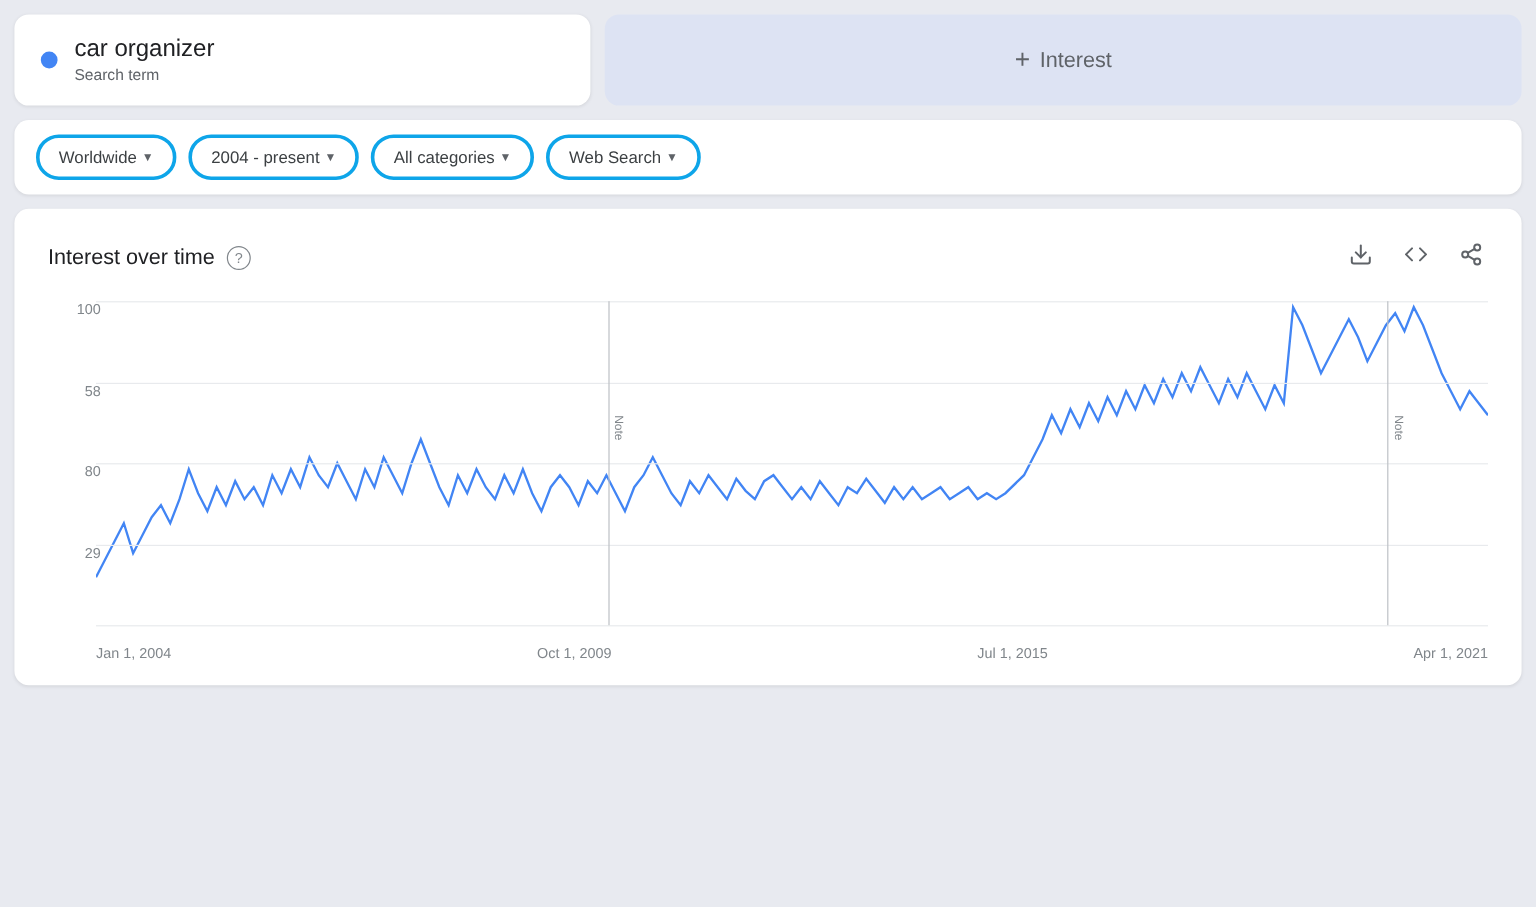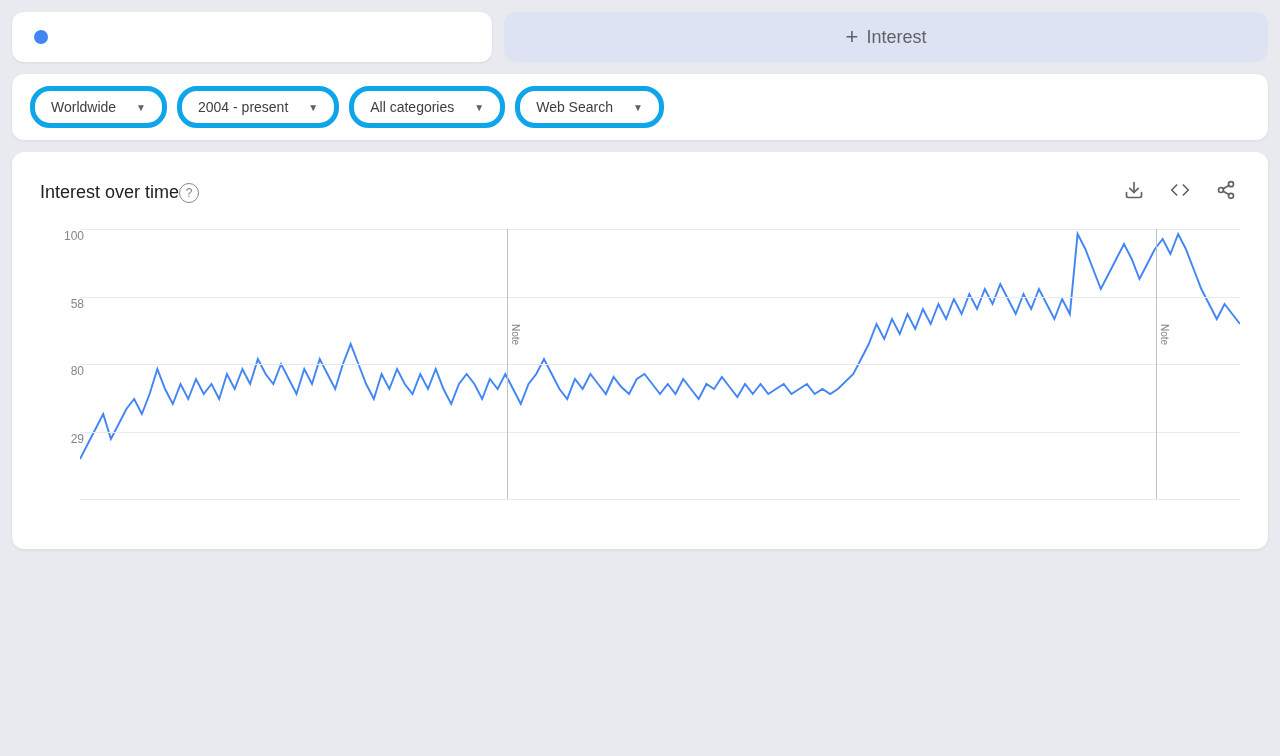--- a/index.html
+++ b/index.html
@@ -71,30 +71,30 @@
       border-radius: 12px;
       padding: 12px 18px;
       display: flex;
       gap: 10px;
       margin-bottom: 12px;
       align-items: center;
       box-shadow: 0 1px 3px rgba(0,0,0,0.08);
     }
 
     .filter-btn {
-      border: 5px solid #0ea5e9;
+      border: 3px solid #0ea5e9;
       border-radius: 20px;
       padding: 8px 16px;
       background: #fff;
       font-size: 14px;
       color: #3c4043;
       cursor: pointer;
       display: flex;
       align-items: center;
-      gap: 20px;
+      gap: 4px;
     }
 
     .chevron {
       font-size: 10px;
       color: #5f6368;
     }
 
     .chart-card {
       background: #fff;
       border-radius: 12px;
@@ -105,20 +105,21 @@
     .chart-header {
       display: flex;
       justify-content: space-between;
       align-items: center;
       margin-bottom: 20px;
     }
 
     .chart-title-area {
       display: flex;
       align-items: center;
+      gap: 10px;
     }
 
     .chart-title {
       font-size: 18px;
       color: #202124;
       font-weight: 400;
     }
 
     .help-icon {
       width: 20px;
@@ -227,20 +228,24 @@
       writing-mode: vertical-rl;
       text-orientation: mixed;
     }
   </style>
 </head>
 <body>
 
 <div class="top-row">
   <div class="search-term-card">
     <div class="blue-dot"></div>
+    <div class="search-term-text">
+      <div class="term-name">car organizer</div>
+      <div class="term-label">Search term</div>
+    </div>
   </div>
   <div class="compare-card">
     <span class="compare-plus">+</span>
     <span>Interest</span>
   </div>
 </div>
 
 <div class="filters-row">
   <button class="filter-btn">
     <span>Worldwide</span>
@@ -470,14 +475,20 @@
             1160,60
             1168,75
             1176,90
             1184,75
             1192,85
             1200,95
           "></polyline>
       </svg>
     </div>
 
+    <div class="x-axis-labels">
+      <span class="x-label">Jan 1, 2004</span>
+      <span class="x-label">Oct 1, 2009</span>
+      <span class="x-label">Jul 1, 2015</span>
+      <span class="x-label">Apr 1, 2021</span>
+    </div>
   </div>
 </div>
 
 </body></html>

